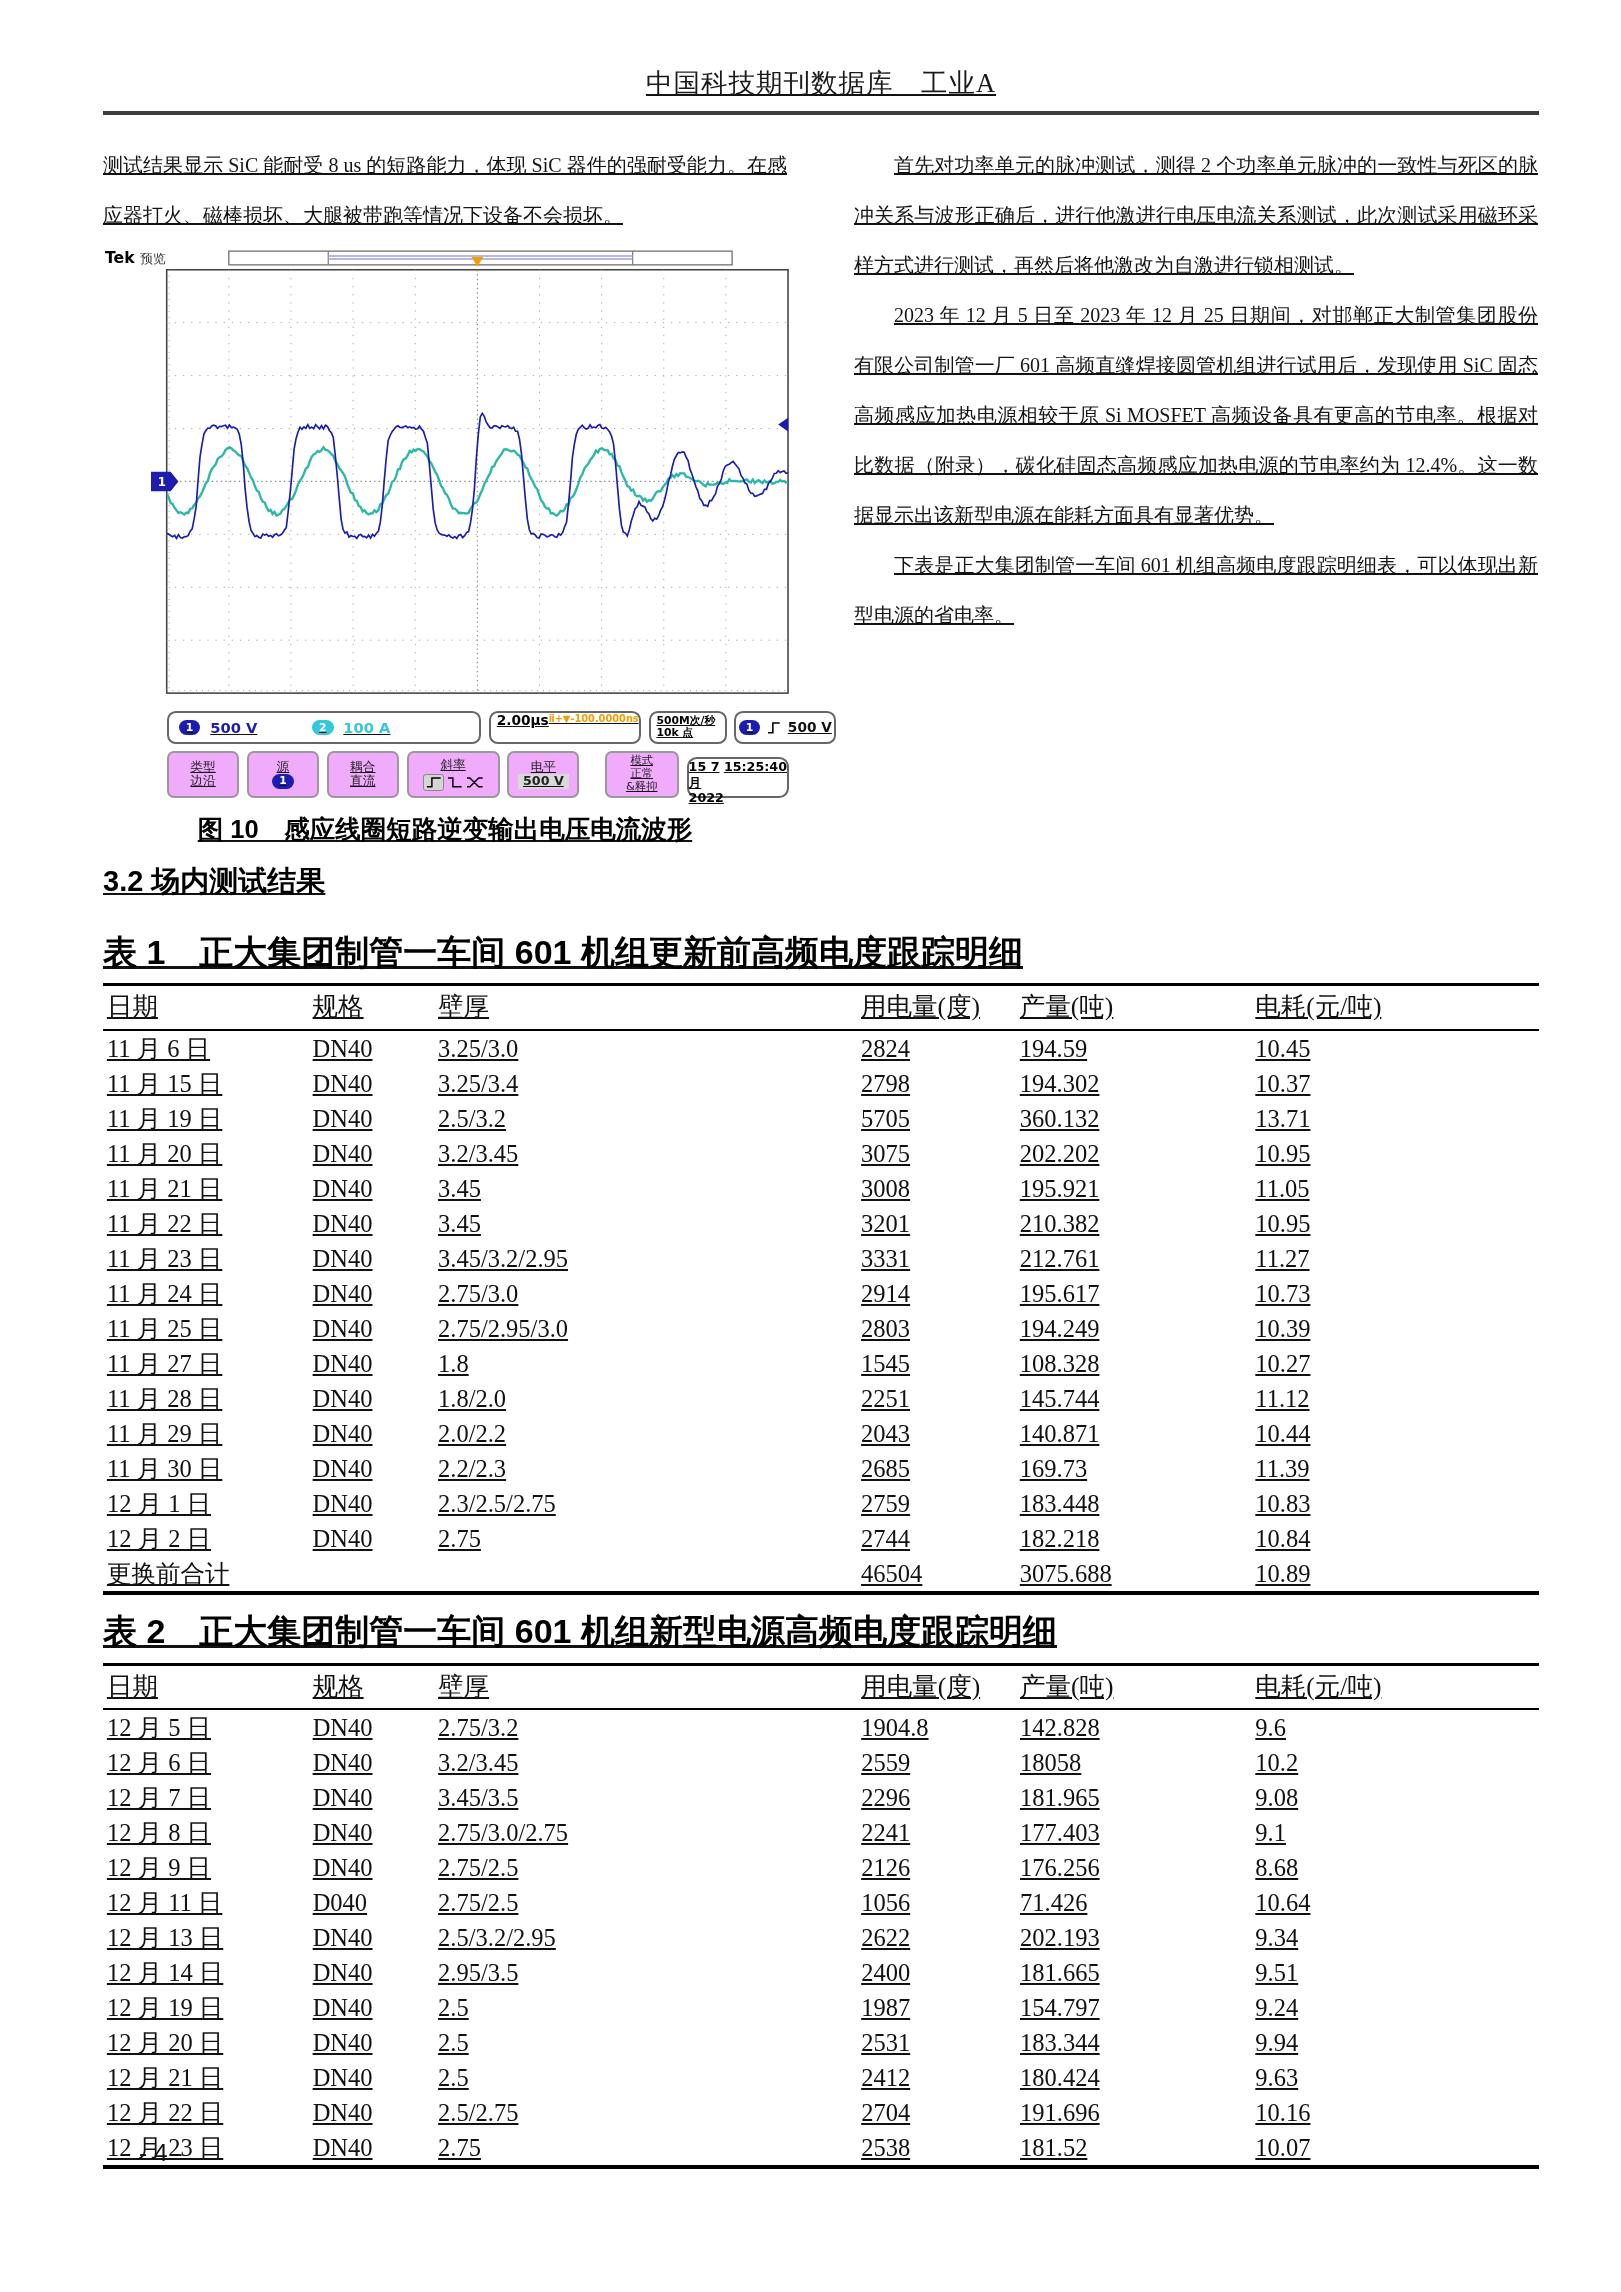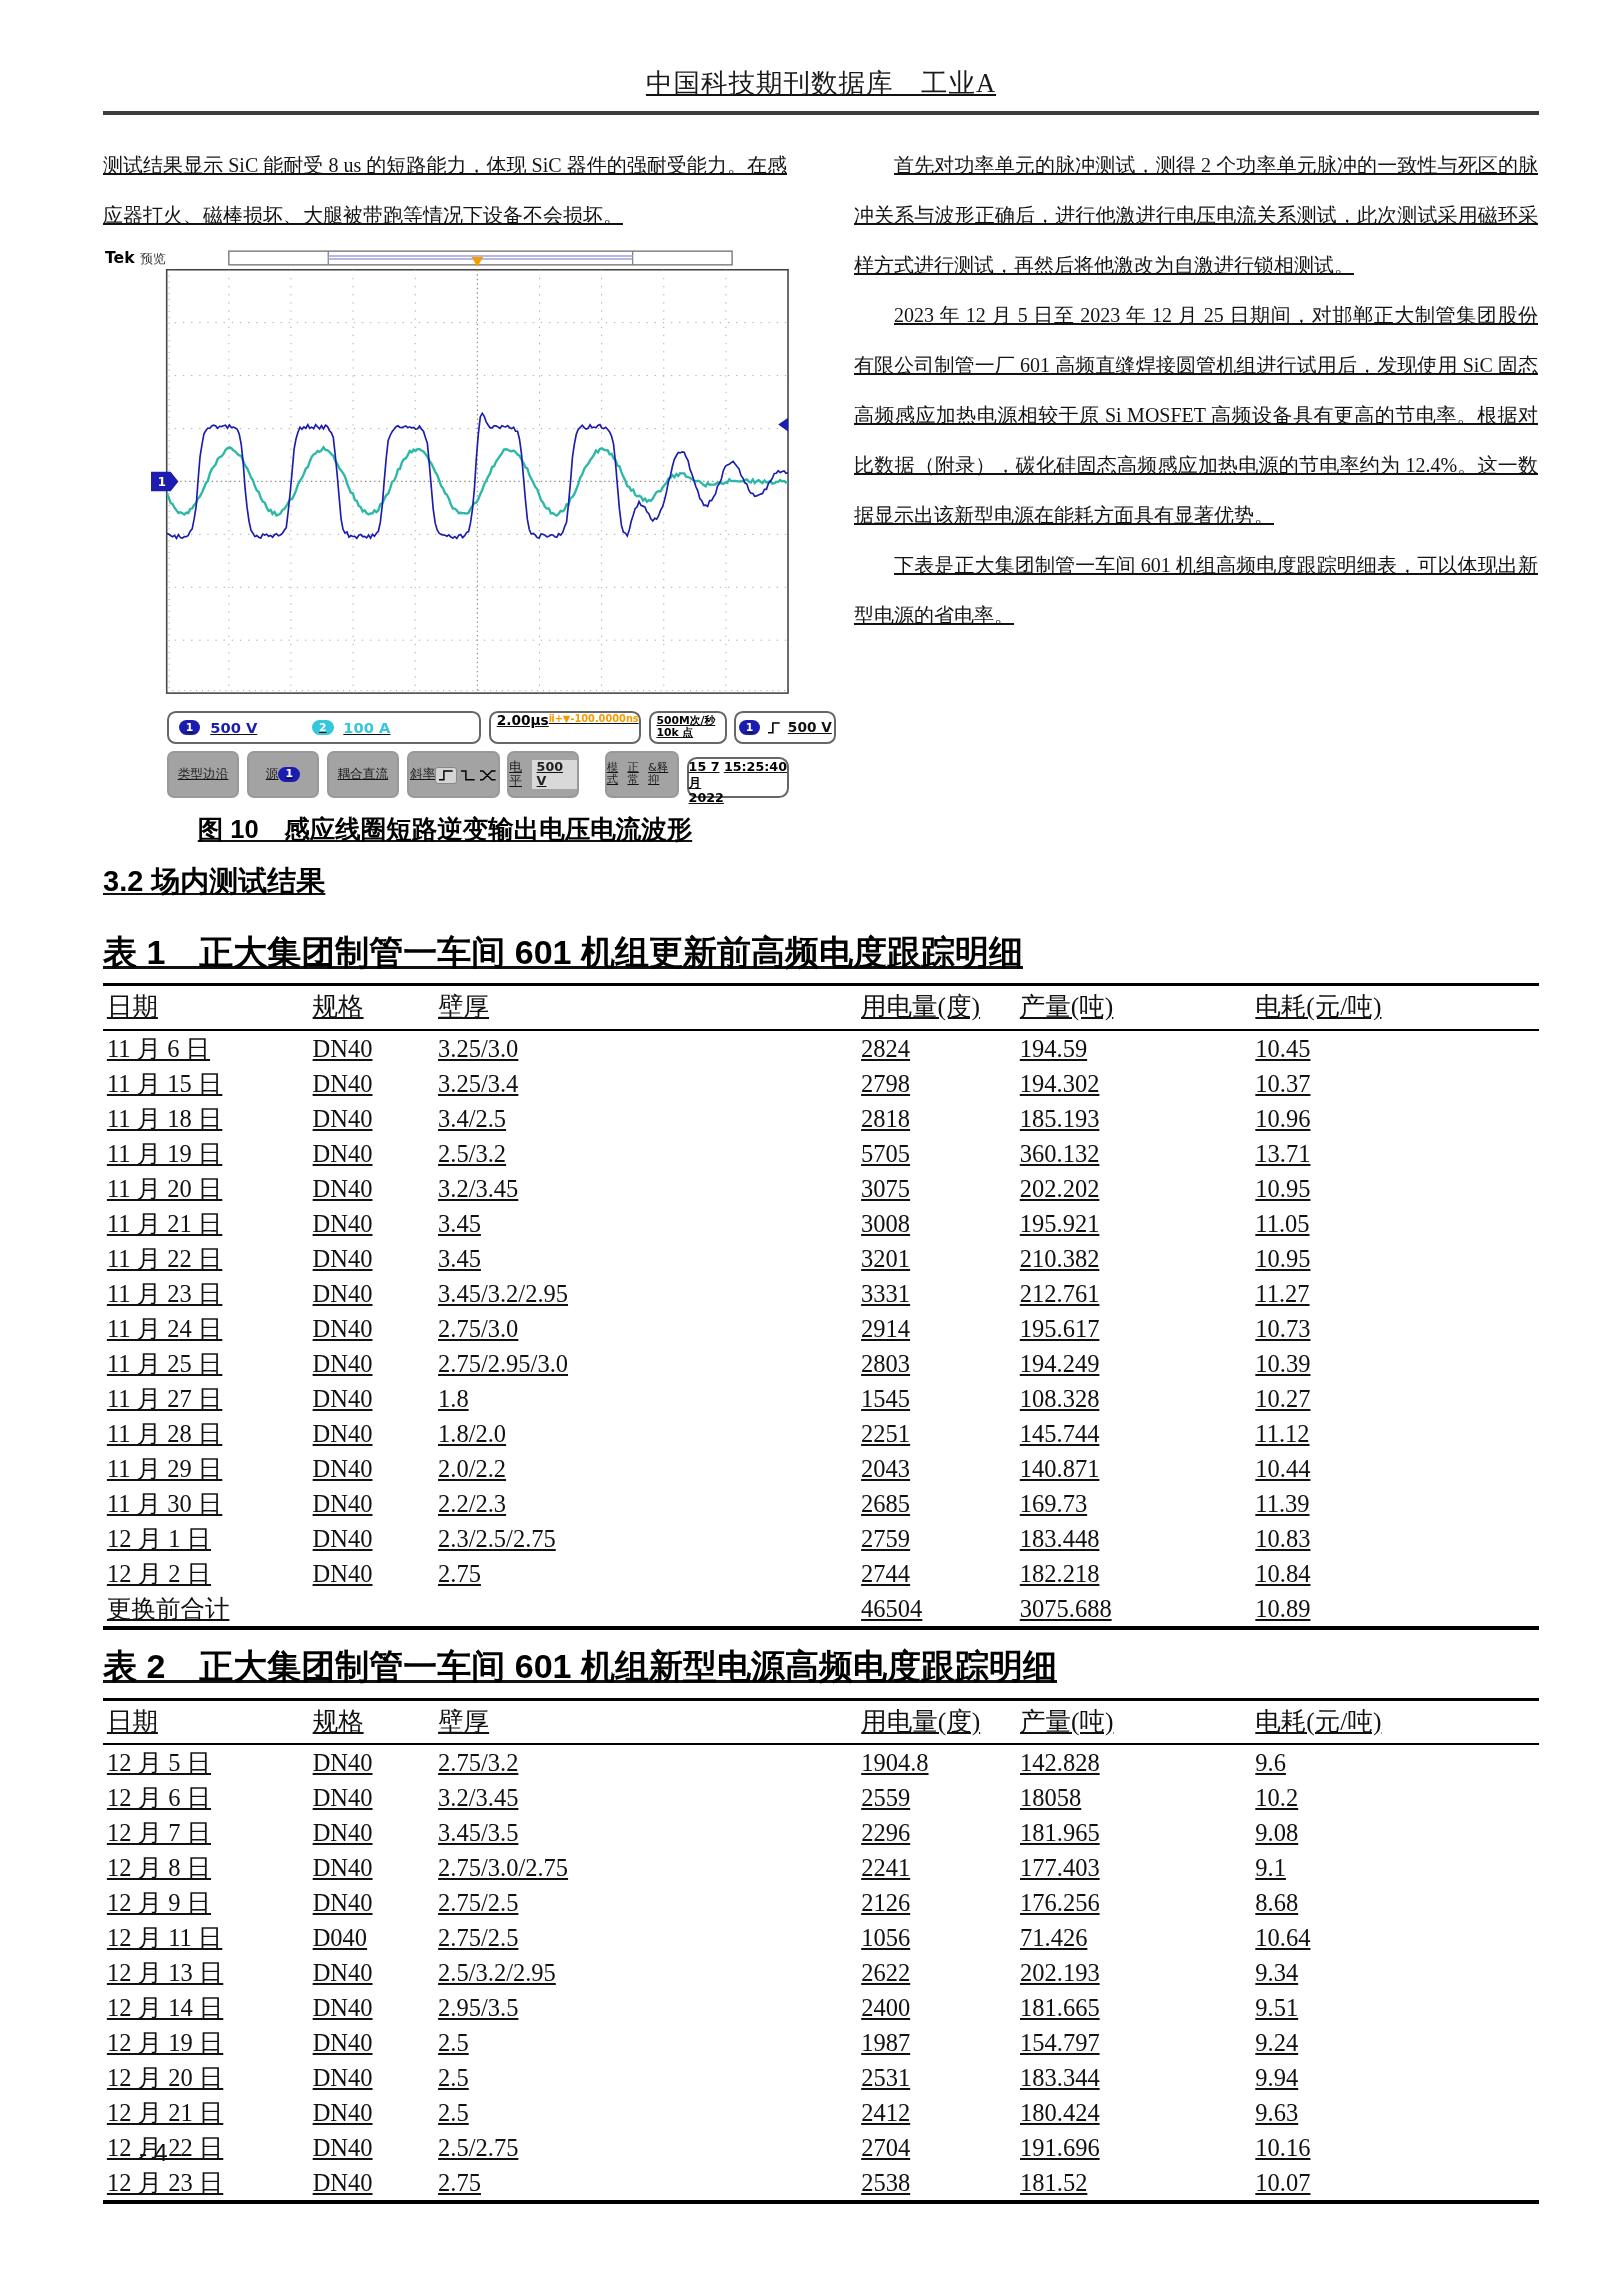--- a/index.html
+++ b/index.html
@@ -42,22 +42,22 @@
     width:21.6px;height:14.7px;border-radius:7.8px;color:#fff;font-size:10.8px;font-weight:bold;}
   .ro-time{flex:0 0 104px;flex-direction:row;align-items:flex-start;justify-content:center;padding-left:5.9px;}
   .ro-time .t1{font-size:13.7px;font-weight:bold;color:#000;line-height:14.7px;}
   .ro-time .t2{font-size:9.8px;font-weight:bold;line-height:11.8px;}
   .ro-rate{flex:0 0 78px;flex-direction:column;align-items:flex-start;justify-content:center;padding-left:5.9px;
     font-size:10.8px;font-weight:bold;line-height:12.7px;color:#000;}
   .ro-trig{flex:0 0 102px;margin-left:auto;justify-content:center;gap:6.9px;font-size:13.7px;font-weight:bold;}
   .scope-btns{display:flex;margin-left:64px;margin-top:6.9px;gap:7.8px;height:47px;
     font-family:"DejaVu Sans","Liberation Sans",sans-serif;}
   .sbtn{border:2px solid #999;border-radius:6.9px;box-sizing:border-box;
-    width:76px;display:flex;flex-direction:row;align-items:center;justify-content:center;
-    font-size:12.7px;color:#222;line-height:1.12;background:#a3a3a3;}
+    width:76px;display:flex;flex-direction:column;align-items:center;justify-content:center;
+    font-size:12.7px;color:#222;line-height:1.12;background:#f0abfc;}
   .sbtn .hl{background:#d9d9d9;padding:0 4.9px;font-weight:bold;}
   .sbtn.mode{margin-left:17.6px;width:78px;font-size:11.3px;}
   .sbtn.slope-group{width:98px;}
   .slope-icons{display:flex;align-items:center;gap:2.9px;margin-top:2px;}
   .slope-box{border:1.5px solid #888;background:#d5d5d5;border-radius:2.9px;padding:1px 2px;display:inline-flex;}
   .dt-box{margin-left:auto;width:106px;border:2px solid #666;border-radius:9.8px;
     display:flex;flex-direction:row;align-items:flex-start;justify-content:center;
     font-size:12.7px;font-weight:bold;color:#000;line-height:15.7px;align-self:flex-end;height:41px;box-sizing:border-box;}
 
   
@@ -247,28 +247,20 @@
           </tr>
           <tr>
             <td>11 月 15 日</td>
             <td>DN40</td>
             <td>3.25/3.4</td>
             <td>2798</td>
             <td>194.302</td>
             <td>10.37</td>
           </tr>
           <tr>
-            <td>11 月 18 日</td>
-            <td>DN40</td>
-            <td>3.4/2.5</td>
-            <td>2818</td>
-            <td>185.193</td>
-            <td>10.96</td>
-          </tr>
-          <tr>
             <td>11 月 19 日</td>
             <td>DN40</td>
             <td>2.5/3.2</td>
             <td>5705</td>
             <td>360.132</td>
             <td>13.71</td>
           </tr>
           <tr>
             <td>11 月 20 日</td>
             <td>DN40</td>

